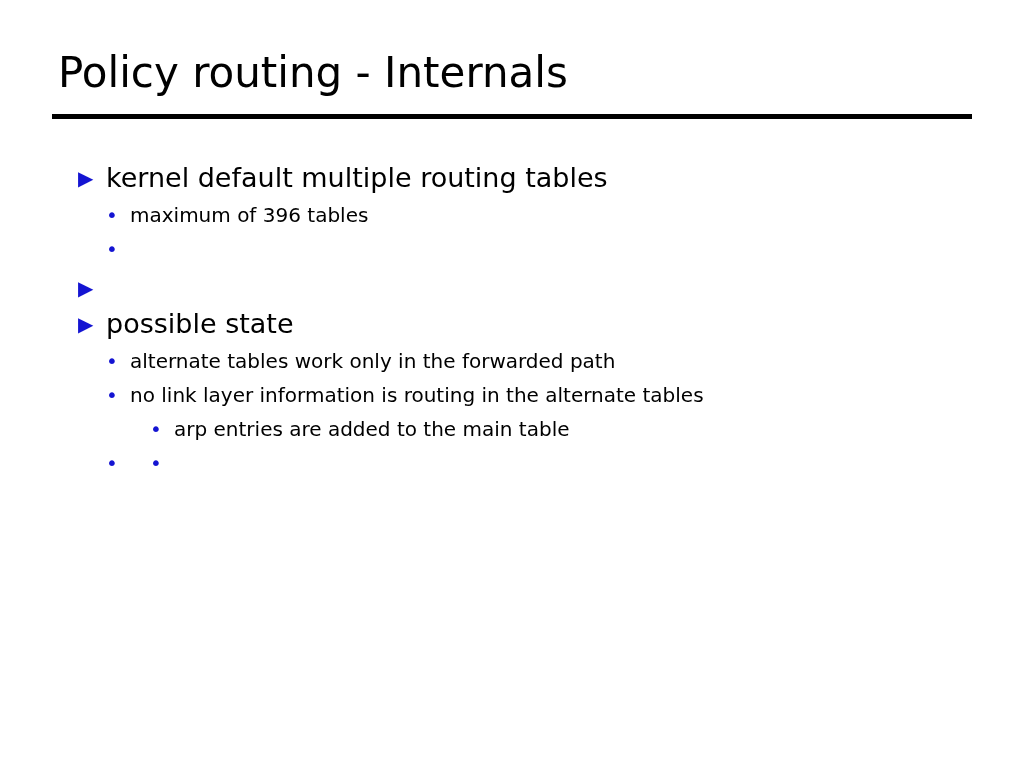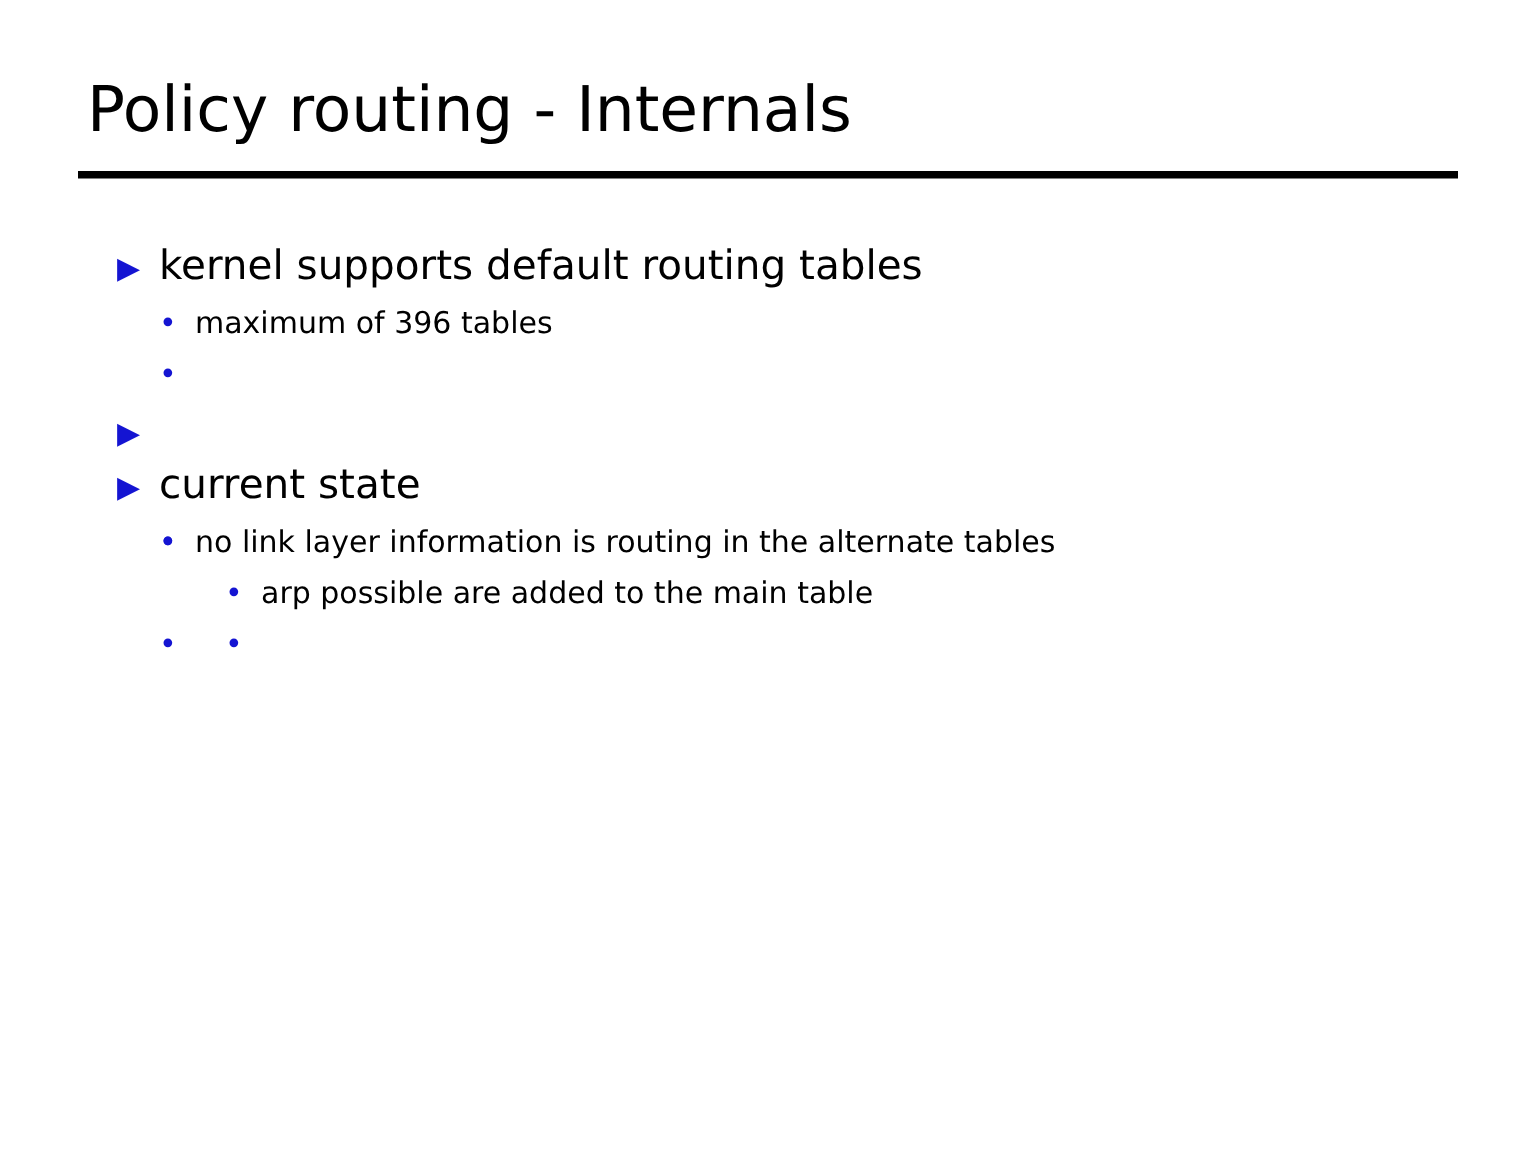--- a/index.html
+++ b/index.html
@@ -102,21 +102,21 @@
 
 <div class="slide">
 
   <div class="slide-title">Policy routing - Internals</div>
   <div class="title-rule"></div>
 
   <div class="content">
 
     <div class="l1">
       <span class="marker">▶</span>
-      <span>kernel supports default routing tables</span>
+      <span>kernel default multiple routing tables</span>
     </div>
 
     <div class="l2">
       <span class="marker">•</span>
       <span>maximum of 396 tables</span>
     </div>
 
     <div class="l2">
       <span class="marker">•</span>
     </div>
@@ -124,35 +124,36 @@
     <div class="group-gap"></div>
 
     <div class="l1">
       <span class="marker">▶</span>
     </div>
 
     <div class="group-gap"></div>
 
     <div class="l1">
       <span class="marker">▶</span>
-      <span>current state</span>
+      <span>possible state</span>
     </div>
 
     <div class="l2">
       <span class="marker">•</span>
+      <span>alternate tables work only in the forwarded path</span>
     </div>
 
     <div class="l2">
       <span class="marker">•</span>
       <span>no link layer information is routing in the alternate tables</span>
     </div>
 
     <div class="l3">
       <span class="marker">•</span>
-      <span>arp possible are added to the main table</span>
+      <span>arp entries are added to the main table</span>
     </div>
 
     <div class="l3">
       <span class="marker">•</span>
     </div>
 
     <div class="l2">
       <span class="marker">•</span>
     </div>
 

